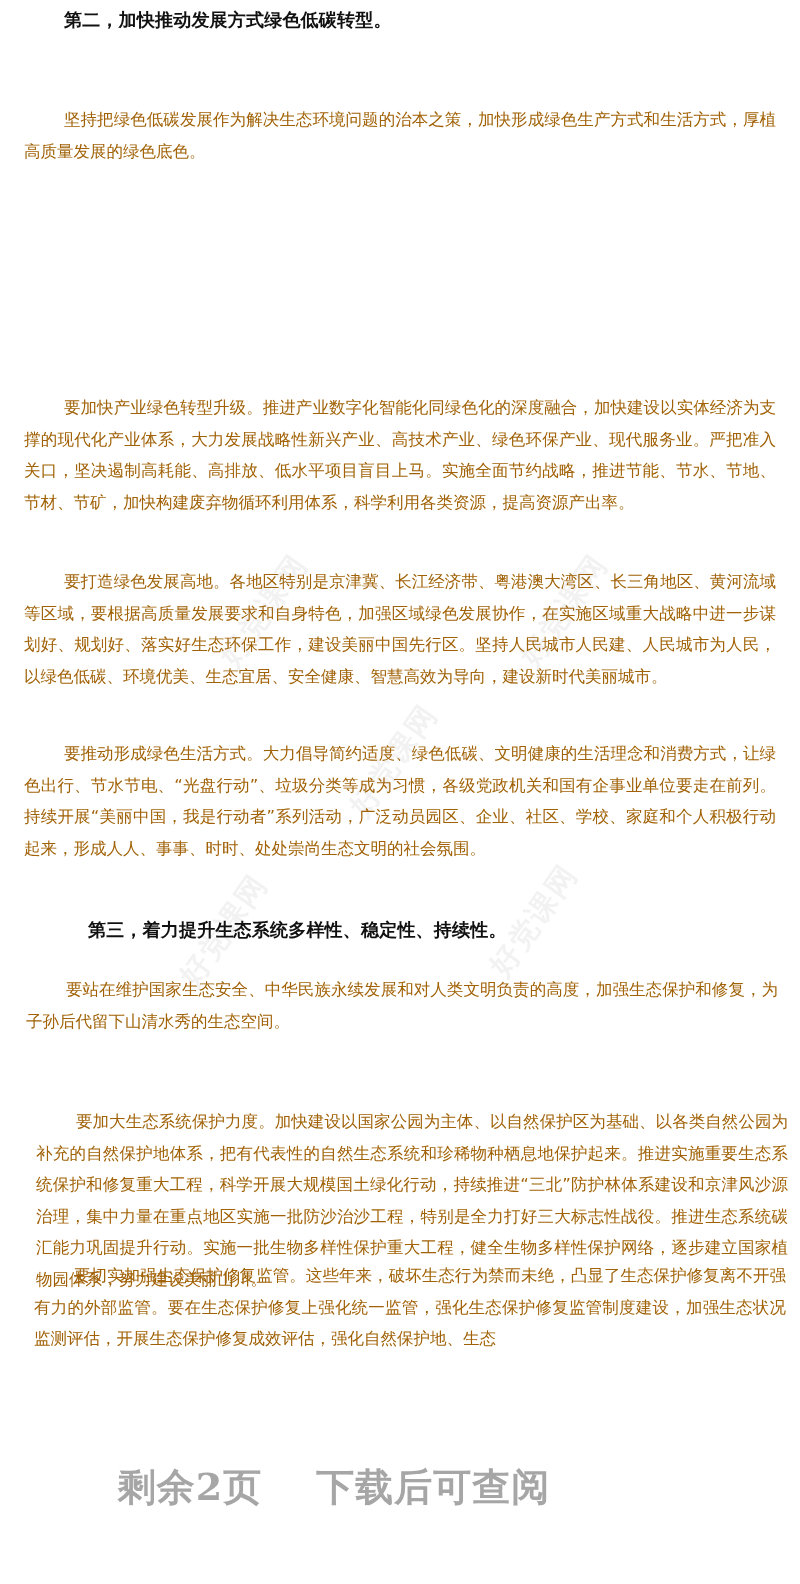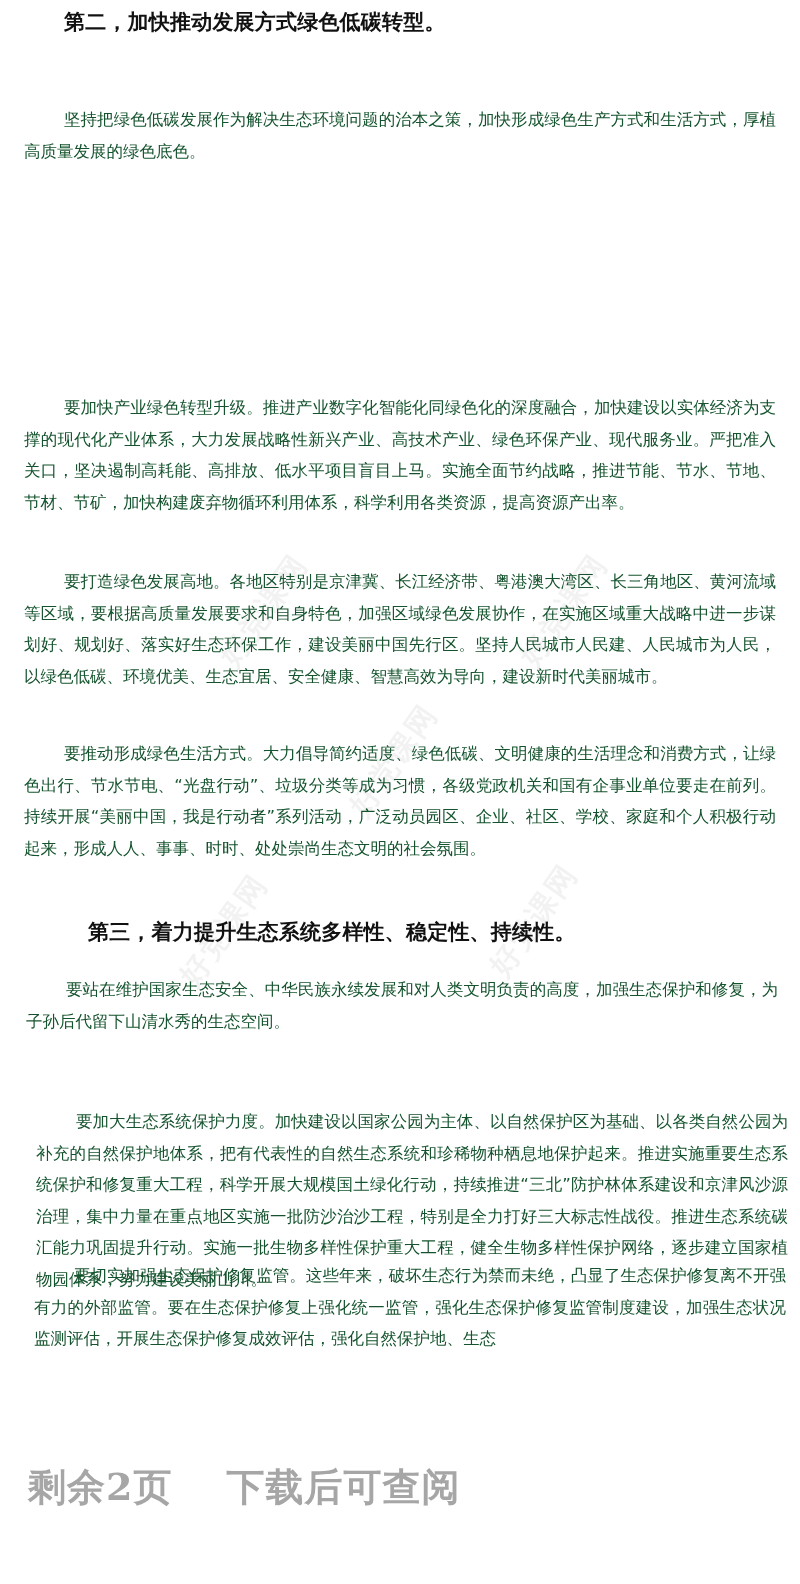--- a/index.html
+++ b/index.html
@@ -1,26 +1,26 @@
 <!DOCTYPE html>
 <html><head>
 <meta charset="utf-8">
 <style>
   html, body { margin: 0; padding: 0; background: #ffffff; }
   body { width: 800px; height: 1584px; position: relative; overflow: hidden;
          font-family: "DejaVu Sans", "Liberation Sans", sans-serif; color: #1a1a1a; }
   .page { position: absolute; left: 0; top: 0; width: 800px; height: 1584px; }
-  .heading { position: absolute; font-size: 21px; font-weight: bold; color: #111; letter-spacing: 0.2px; }
+  .heading { position: absolute; font-size: 18px; font-weight: bold; color: #111; letter-spacing: 0.2px; }
   .para { position: absolute; left: 24px; width: 752px; font-size: 16.5px; line-height: 31.5px;
-          text-indent: 40px; color: #14532d; text-align: justify; }
+          text-indent: 40px; color: #a16207; text-align: justify; }
   .watermark { position: absolute; font-size: 30px; color: rgba(0,0,0,0.05); font-weight: bold;
                transform: rotate(-55deg); white-space: nowrap; pointer-events: none; letter-spacing: 2px; }
-  .footer-banner { position: absolute; left: 0; top: 1462px; width: 668px; 
+  .footer-banner { position: absolute; left: 0; top: 1462px; width: 668px; text-align: center;
                    font-family: "DejaVu Serif", "Liberation Serif", serif; font-weight: bold;
-                   font-size: 38px; color: #a6a6a6; letter-spacing: 1px; padding-left: 28px; }
+                   font-size: 38px; color: #a6a6a6; letter-spacing: 1px; }
   .footer-banner span { display: inline-block; }
   .footer-gap { width: 54px; }
 </style>
 </head>
 <body>
 
 <div class="page">
 
   <div class="watermark" style="left:200px; top:590px;">好党课网</div>
   <div class="watermark" style="left:500px; top:590px;">好党课网</div>

